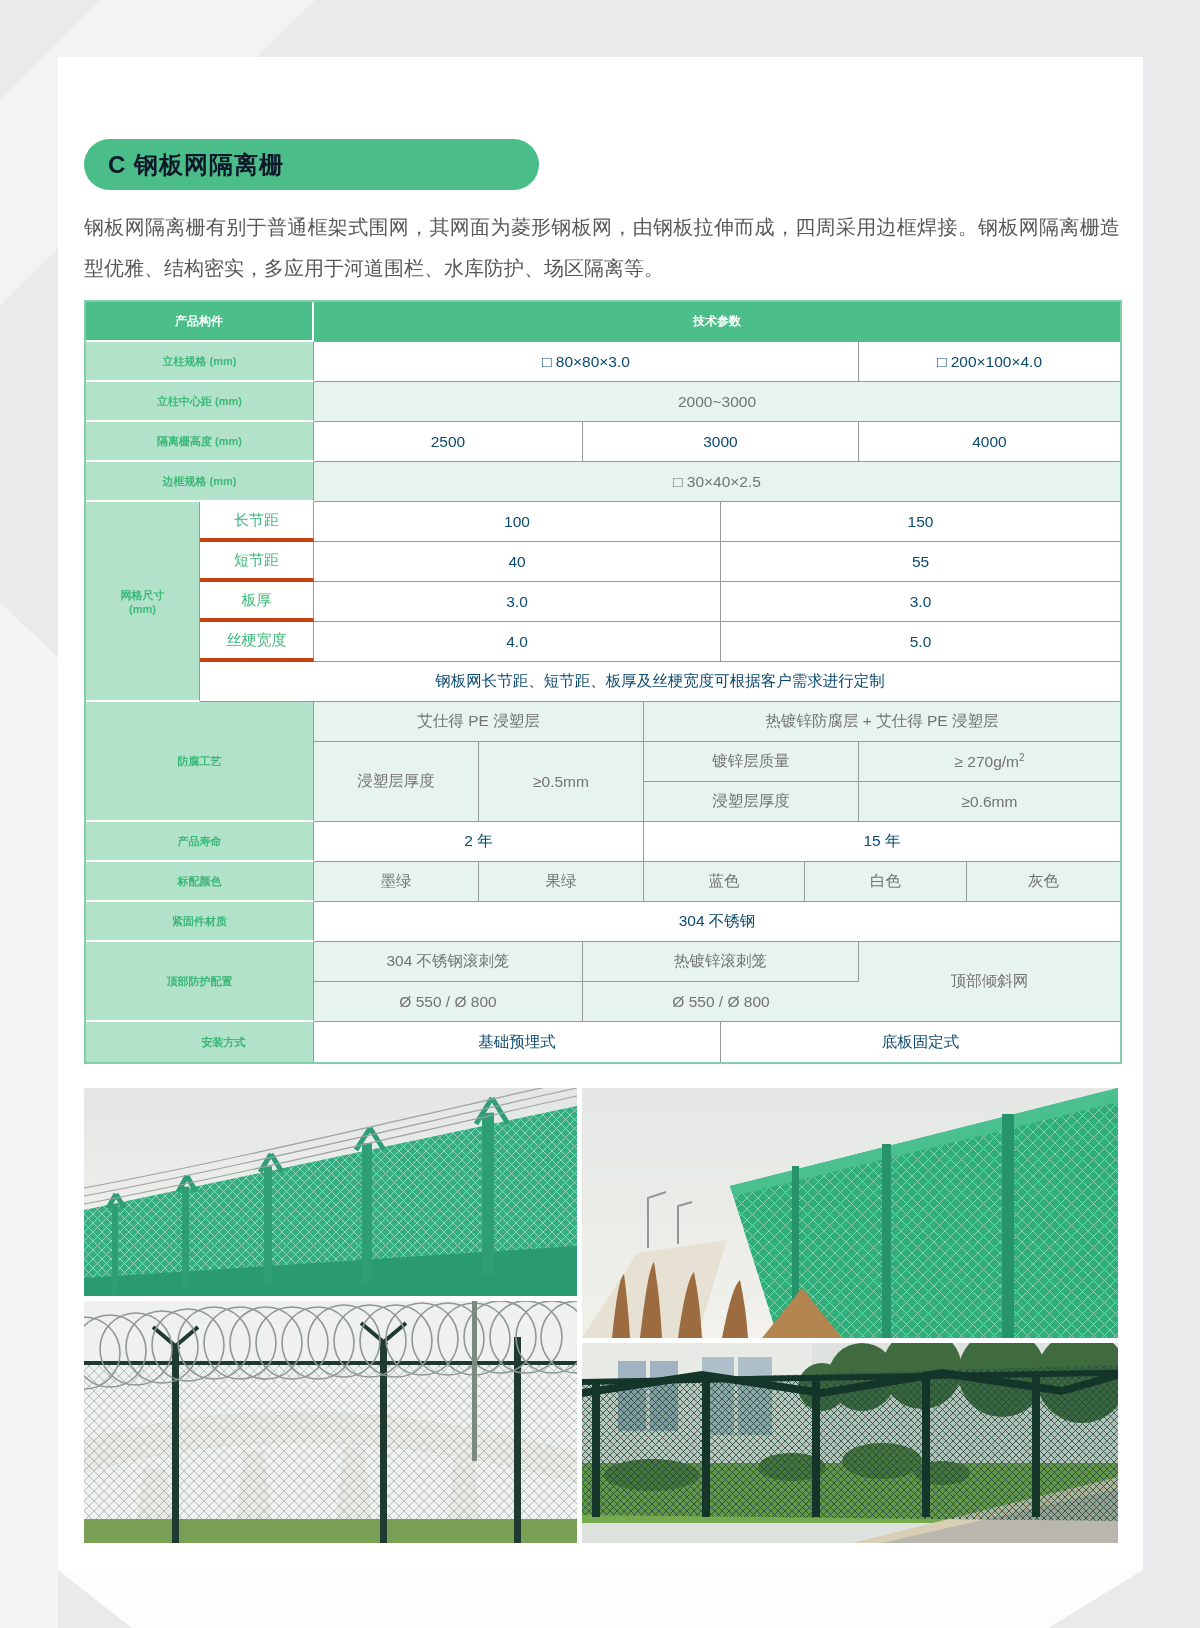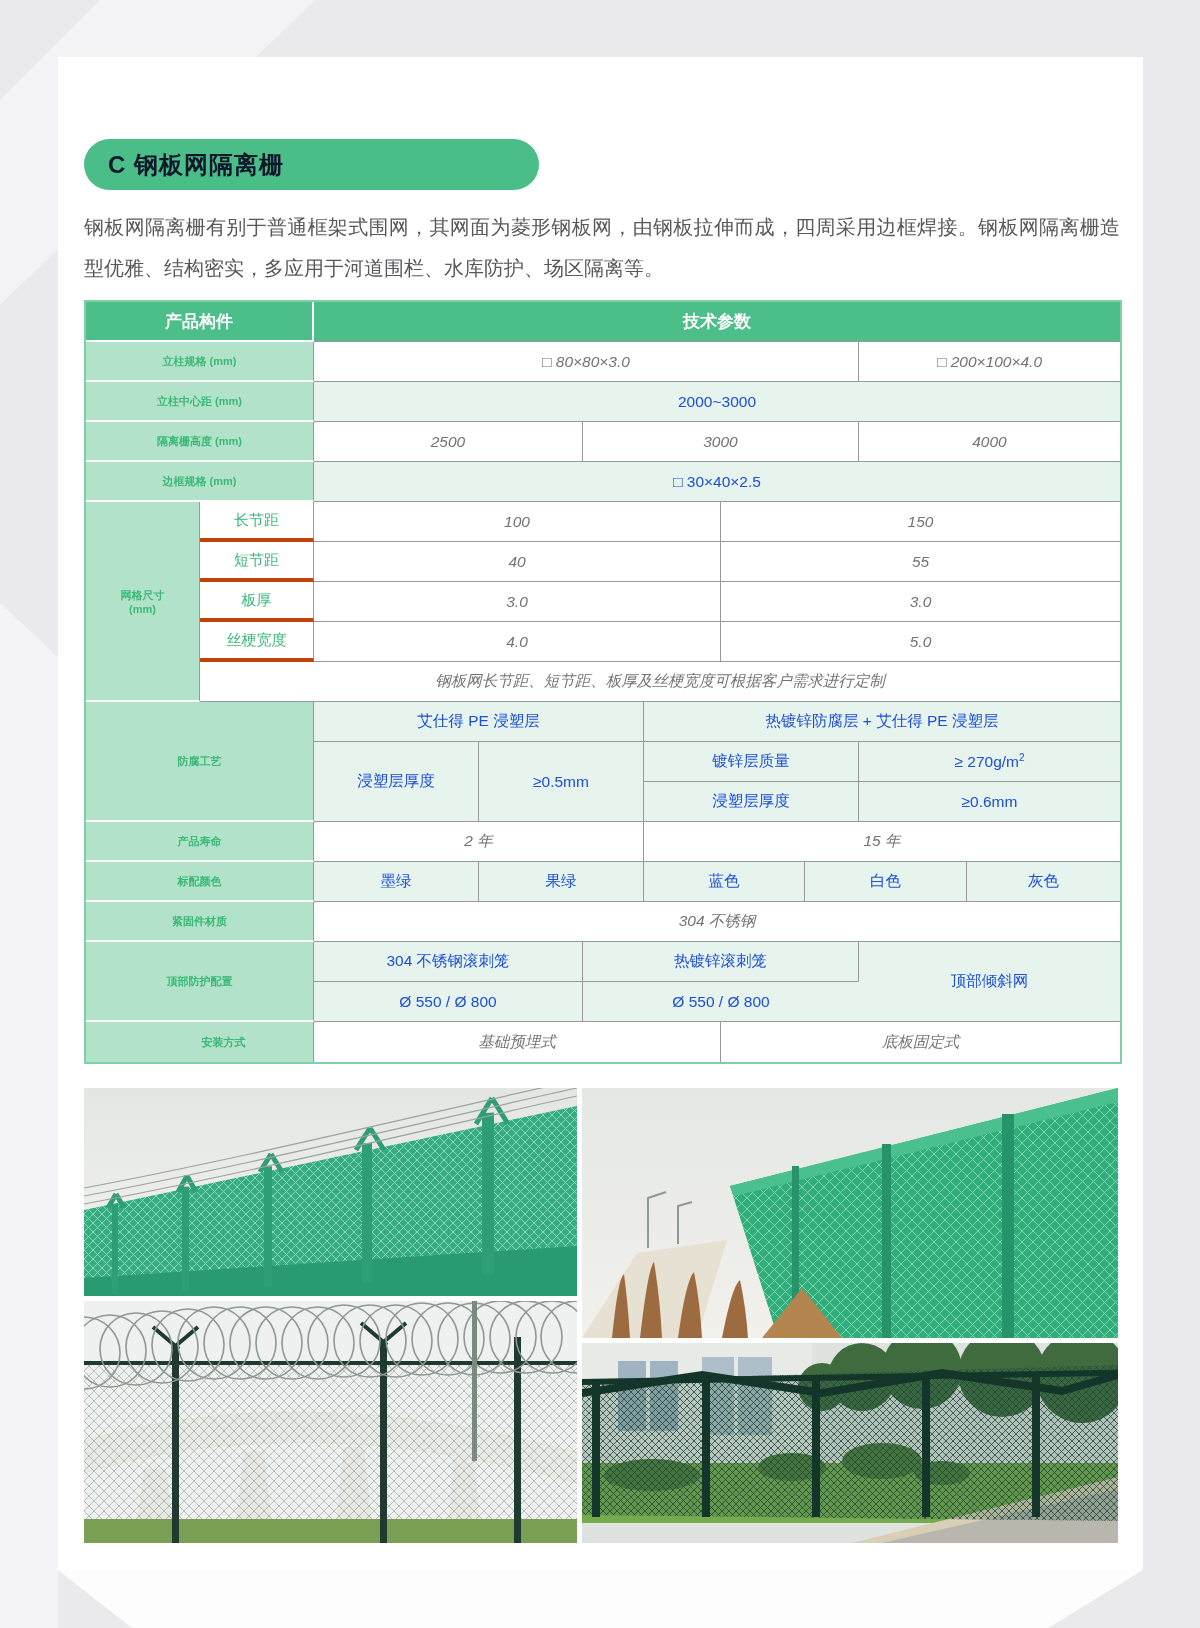--- a/index.html
+++ b/index.html
@@ -23,31 +23,31 @@
 
   .desc { position:absolute; left:26px; top:150px; width:1036px;
     color:#57585a; font-size:20px; line-height:2.05; text-align:justify; }
 
   
   .spec-table { position:absolute; left:26px; top:243px; width:1034px;
     border:2px solid #7fd0a6; border-collapse:separate; border-spacing:0;
     table-layout:fixed; font-size:15.5px; }
   .spec-table tr { height:40px; }
   .spec-table td { text-align:center; vertical-align:middle; overflow:hidden; }
-  td.th { background:#4cbe8a; color:#fff; font-weight:bold; font-size:17px;
+  td.th { background:#4cbe8a; color:#fff; font-weight:bold; font-size:12px;
     border-bottom:1px solid #97999b; }
   td.th.lblhead { border-right:2px solid #ffffff; border-bottom:2px solid #ffffff; }
   td.lbl { background:#b2e3ca; color:#3bb878; font-weight:bold; font-size:11px;
     border-right:1px solid #97999b; border-bottom:2px solid #ffffff; white-space:pre-line; }
   td.lbl.last { border-bottom:none;padding-left:48px; }
   td.sub { background:#ffffff; color:#3bb878; font-size:15px;
     border-right:1px solid #97999b; border-bottom:4px solid #c2410c; }
-  td.v { background:#ffffff; color:#737373;
-    border-right:1px solid #97999b; border-bottom:1px solid #97999b;font-style:italic; }
-  td.g { background:#e6f4ed; color:#1d4ed8;
+  td.v { background:#ffffff; color:#0c4a6e;
+    border-right:1px solid #97999b; border-bottom:1px solid #97999b; }
+  td.g { background:#e6f4ed; color:#737373;
     border-right:1px solid #97999b; border-bottom:1px solid #97999b; }
   .spec-table td:last-child { border-right:none; }
   .spec-table tr:last-child td { border-bottom:none; }
   td sup { font-size:10px; }
 
   
   .photo { position:absolute; overflow:hidden; }
   .photo svg { display:block; }
   .photo-a { left:26px; top:1031px; width:493px; height:208px; }
   .photo-b { left:524px; top:1031px; width:536px; height:250px; }

